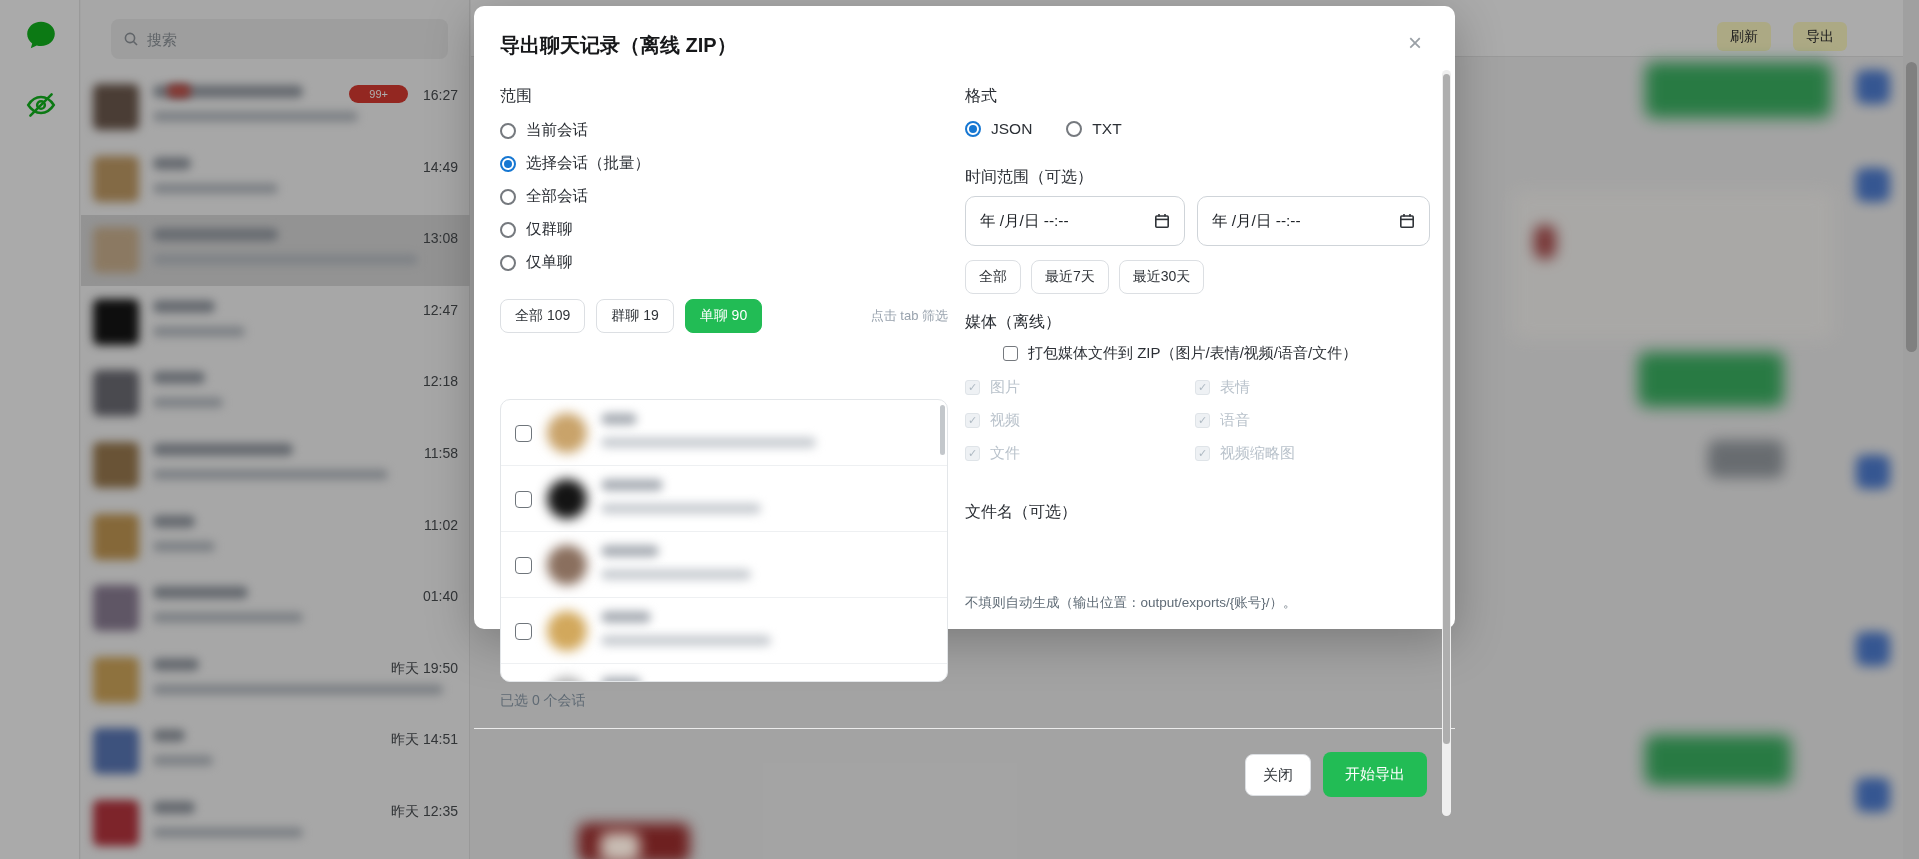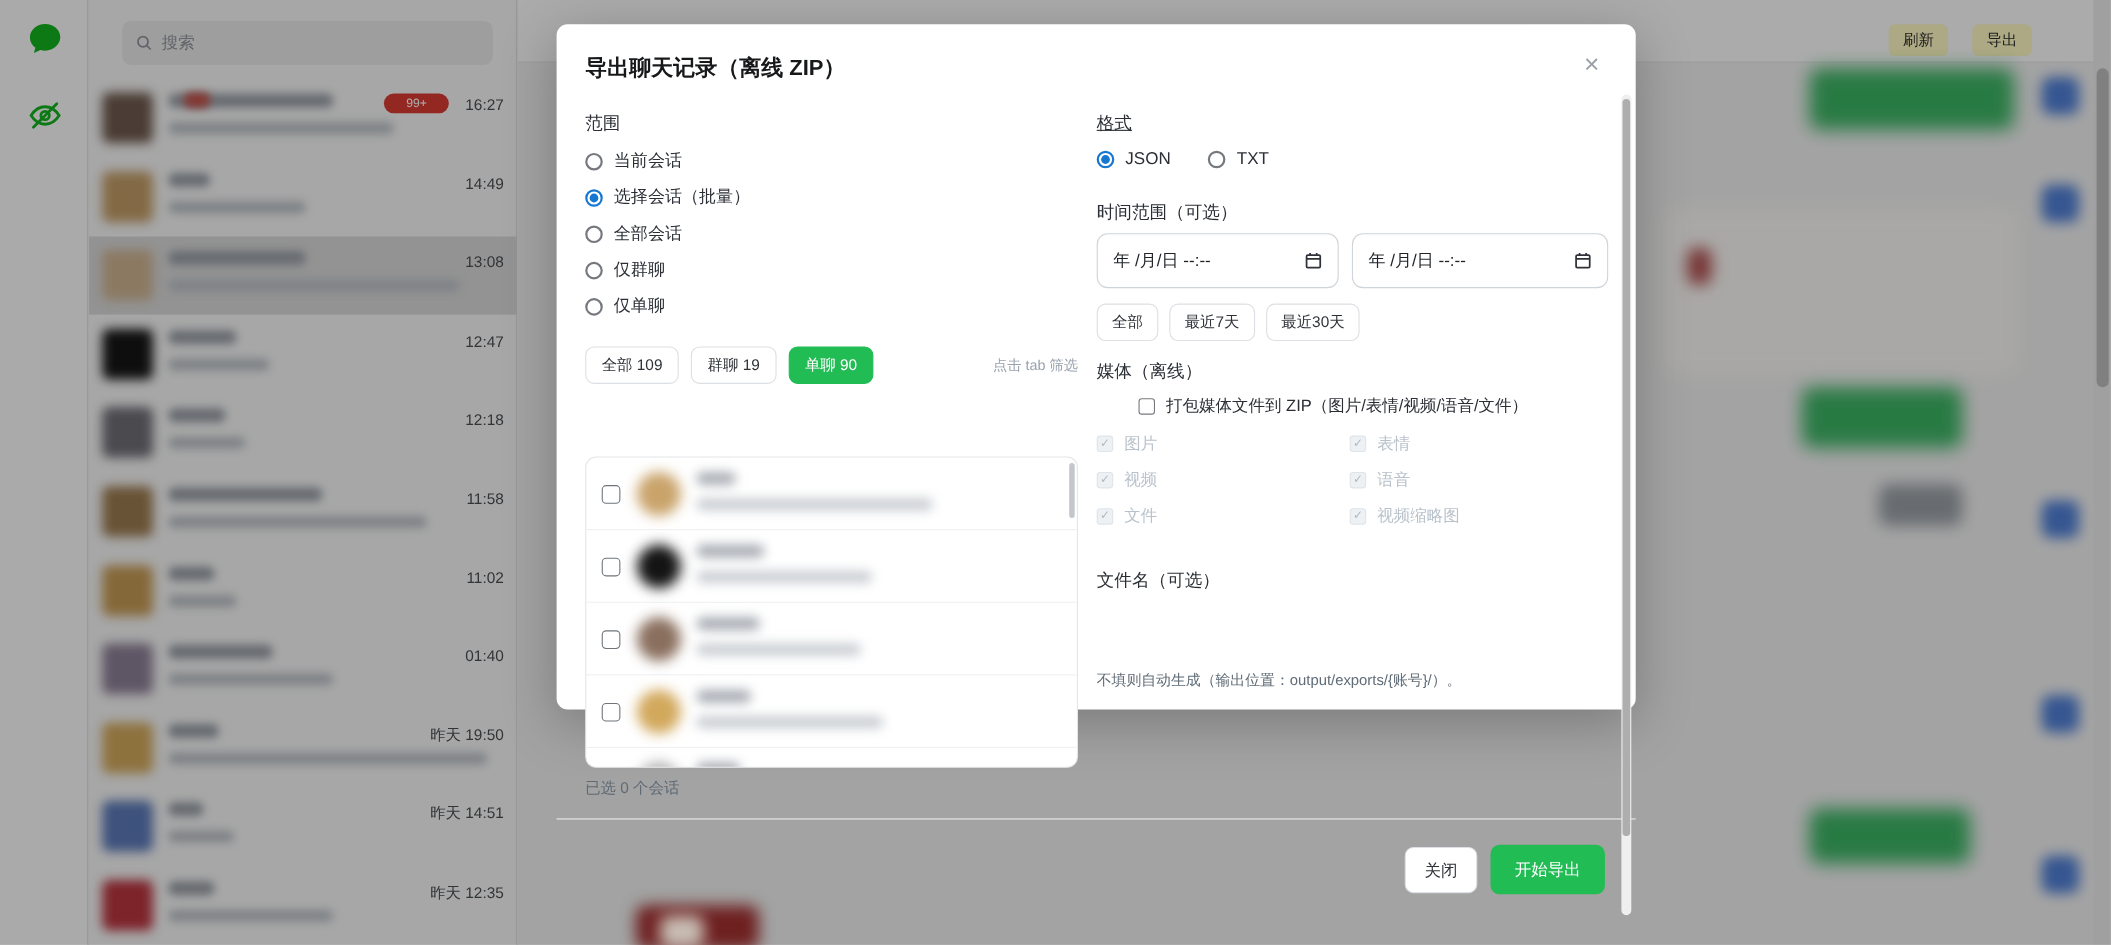--- a/index.html
+++ b/index.html
@@ -31,22 +31,22 @@
   .mainarea{position:absolute;left:471px;top:0;right:0;height:859px;background:#f1f1f1;}
   .mainheader{position:absolute;left:0;top:0;right:0;height:57px;background:#fcfcfc;border-bottom:1px solid #e3e3e3;}
   .hbtn{position:absolute;top:22px;height:29px;border-radius:6px;background:#fef9c3;border:none;color:#2e2e2e;
     font-size:14px;padding:0 13px;font-family:inherit;}
   .bgblob{position:absolute;border-radius:9px;}
   .page-scrollbar{position:absolute;right:0;top:0;width:16px;height:859px;background:#ececec;}
   .page-scroll-thumb{position:absolute;right:2px;top:62px;width:11px;height:290px;border-radius:6px;background:#bdbdbd;}
 
   
   .dim{position:absolute;inset:0;background:rgba(0,0,0,0.32);z-index:5;}
-  .modal{position:absolute;left:474px;top:22px;width:981px;height:623px;background:#fff;border-radius:10px;
-    box-shadow:0 12px 48px rgba(0,0,0,.25);z-index:10;margin-left:32px;}
+  .modal{position:absolute;left:474px;top:6px;width:981px;height:623px;background:#fff;border-radius:10px;
+    box-shadow:0 12px 48px rgba(0,0,0,.25);z-index:10;}
   .m-title{position:absolute;left:26px;top:26px;font-size:20px;font-weight:600;color:#17181a;}
   .m-close{position:absolute;left:926px;top:22px;width:30px;height:30px;border:none;background:none;font-size:24px;
     color:#9aa0a6;cursor:pointer;line-height:30px;text-align:center;font-family:inherit;}
   .sec-label{position:absolute;font-size:16px;color:#2b2f35;font-weight:500;}
   .radio{width:16px;height:16px;border-radius:50%;border:2px solid #75797e;background:#fff;position:relative;flex:0 0 16px;}
   .radio.checked{border-color:var(--blue);}
   .radio.checked::after{content:"";position:absolute;inset:2px;border-radius:50%;background:var(--blue);}
   .opt-row{display:flex;align-items:center;gap:10px;font-size:15.5px;color:#2b2f35;}
   #scope-options{position:absolute;left:26px;top:114px;display:flex;flex-direction:column;gap:12px;}
   #format-options{position:absolute;left:491px;top:114px;display:flex;gap:34px;}
@@ -272,21 +272,21 @@
           <div class="conv-prev" style="width: 170px;"></div>
         </div>
         <div class="conv-row">
           <div class="conv-avatar" style="background: rgb(176, 176, 176);"></div>
           <div class="conv-name" style="width: 40px;"></div>
         </div>
         <div class="conv-scroll"></div>
       </div>
     <div class="sel-count">已选 0 个会话</div>
 
-    <div class="sec-label" style="left:491px;top:80px;text-decoration:underline;">格式</div>
+    <div class="sec-label" style="left:491px;top:80px;">格式</div>
     <div id="format-options">
         <div class="opt-row">
           <span class="radio checked"></span>
           <span>JSON</span>
         </div>
         <div class="opt-row">
           <span class="radio"></span>
           <span>TXT</span>
         </div>
       </div>

